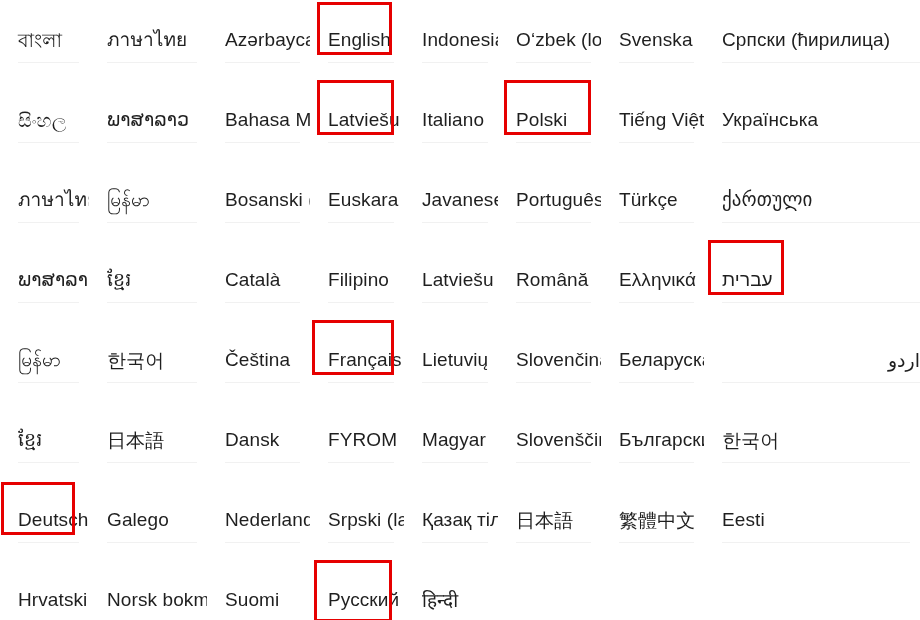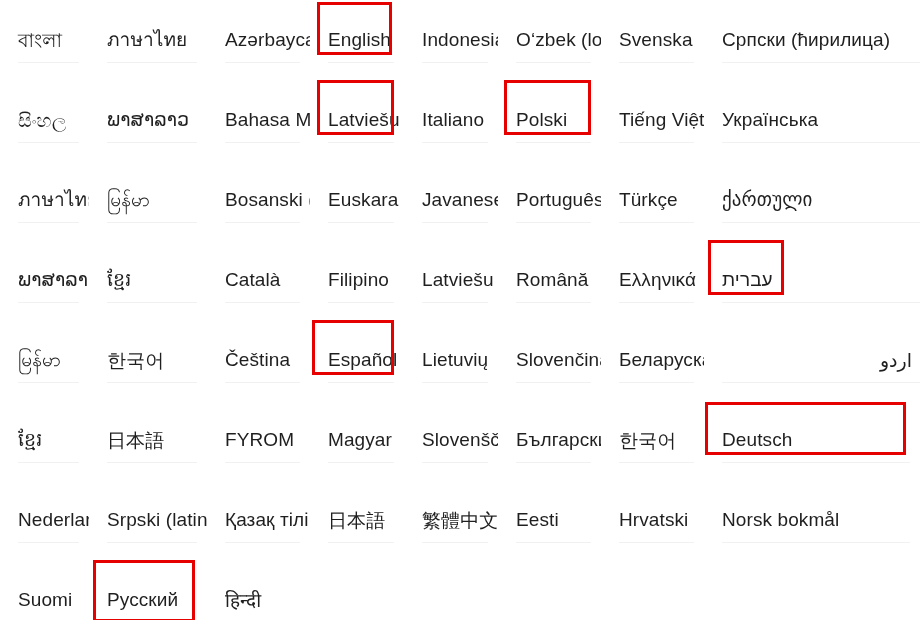--- a/index.html
+++ b/index.html
@@ -81,21 +81,21 @@
   .lang-cell.highlight.box-francais> .hl-box { left: 2px;  right: 10px; top: 0px;  bottom: 25px; }
   .lang-cell.highlight.box-deutsch > .hl-box { left: 1px;  right: 14px; top: 2px;  bottom: 25px; }
   .lang-cell.highlight.box-russian > .hl-box { left: 4px;  right: 12px; top: 0px;  bottom: 18px; }
 
   
   .script-indic .lang-label,
   .script-arabic .lang-label,
   .script-cjk .lang-label {
     font-family: "DejaVu Sans", "Liberation Sans", sans-serif;
   }
-  .script-arabic { direction: rtl; padding-left: 0; padding-right: 8px; justify-content: flex-start; align-items: center; }
+  .script-arabic { direction: rtl; padding-left: 0; padding-right: 0; justify-content: flex-start; align-items: center; }
   .script-arabic .lang-label { direction: rtl; unicode-bidi: embed; }
   .col-8.script-arabic { padding-left: 18px; }
   .col-8.script-arabic .lang-label { text-align: left; }
 </style>
 </head>
 <body>
 
 <div id="lang-grid">
     <div class="lang-cell col-1 script-indic">
       <span class="lang-label">বাংলা</span>
@@ -201,59 +201,65 @@
       <span class="lang-label">မြန်မာ</span>
     </div>
     <div class="lang-cell col-2 script-cjk">
       <span class="lang-label">한국어</span>
     </div>
     <div class="lang-cell col-3 script-latin">
       <span class="lang-label">Čeština</span>
     </div>
     <div class="lang-cell col-4 script-latin highlight box-francais">
       <span class="hl-box"></span>
-      <span class="lang-label">Español</span>
+      <span class="lang-label">Français</span>
     </div>
     <div class="lang-cell col-5 script-latin">
       <span class="lang-label">Lietuvių</span>
     </div>
     <div class="lang-cell col-6 script-latin">
       <span class="lang-label">Slovenčina</span>
     </div>
     <div class="lang-cell col-7 script-cyrillic">
       <span class="lang-label">Беларуская</span>
     </div>
     <div class="lang-cell col-8 script-arabic">
       <span class="lang-label">اردو</span>
     </div>
     <div class="lang-cell col-1 script-khmer">
       <span class="lang-label">ខ្មែរ</span>
     </div>
     <div class="lang-cell col-2 script-cjk">
       <span class="lang-label">日本語</span>
     </div>
+    <div class="lang-cell col-3 script-latin">
+      <span class="lang-label">Dansk</span>
+    </div>
     <div class="lang-cell col-4 script-latin">
       <span class="lang-label">FYROM</span>
     </div>
     <div class="lang-cell col-5 script-latin">
       <span class="lang-label">Magyar</span>
     </div>
     <div class="lang-cell col-6 script-latin">
       <span class="lang-label">Slovenščina</span>
     </div>
     <div class="lang-cell col-7 script-cyrillic">
       <span class="lang-label">Български</span>
     </div>
     <div class="lang-cell col-1 script-cjk">
       <span class="lang-label">한국어</span>
     </div>
     <div class="lang-cell col-3 script-latin highlight box-deutsch">
       <span class="hl-box"></span>
       <span class="lang-label">Deutsch</span>
     </div>
+    <div class="lang-cell col-4 script-latin">
+      <span class="lang-label">Galego</span>
+    </div>
     <div class="lang-cell col-5 script-latin">
       <span class="lang-label">Nederlands</span>
     </div>
     <div class="lang-cell col-6 script-latin">
       <span class="lang-label">Srpski (latinica)</span>
     </div>
     <div class="lang-cell col-7 script-cyrillic">
       <span class="lang-label">Қазақ тілі</span>
     </div>
     <div class="lang-cell col-1 script-cjk">

